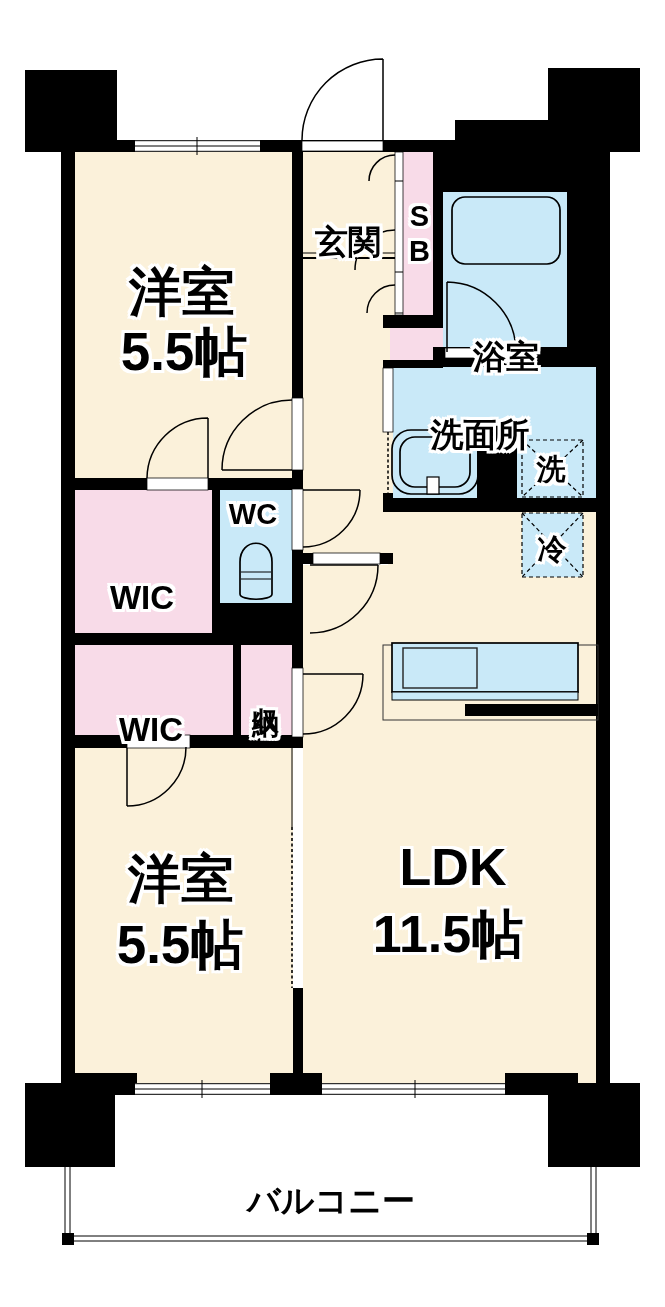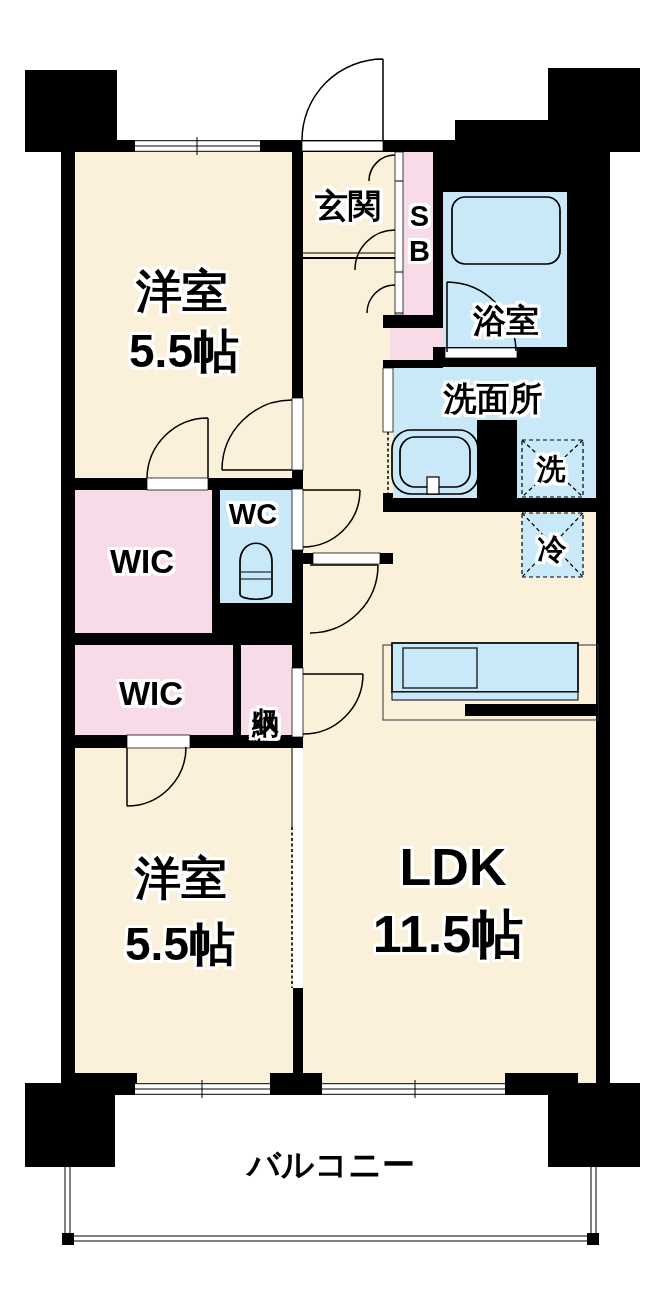--- a/index.html
+++ b/index.html
@@ -10,22 +10,22 @@
   .stage svg{position:absolute;left:0;top:0;}
   .lbl{
     position:absolute;transform:translate(-50%,-50%);
     color:#000;font-weight:700;white-space:nowrap;text-align:center;line-height:1;
     text-shadow:
       -3px -3px 0 #fff, 3px -3px 0 #fff, -3px 3px 0 #fff, 3px 3px 0 #fff,
       -3px 0 0 #fff, 3px 0 0 #fff, 0 -3px 0 #fff, 0 3px 0 #fff,
       -2px -2px 0 #fff, 2px 2px 0 #fff, 2px -2px 0 #fff, -2px 2px 0 #fff;
   }
   .xxl{font-size:52px;}
-  .xl{font-size:46px;}
-  .md{font-size:33px;}
+  .xl{font-size:53px;}
+  .md{font-size:33px;margin-top:36px;}
   .sm{font-size:29px;}
   .xs{font-size:27px;}
   .vtext{writing-mode:vertical-rl;text-orientation:upright;letter-spacing:3px;}
   
   .floor{fill:#FBF1DA;}
   .closet{fill:#F8DBE8;}
   .wet{fill:#C9E9F8;}
   .wall{fill:#000000;}
   .gap{fill:#ffffff;stroke:#000;stroke-width:0.75;}
   .white{fill:#ffffff;}
@@ -192,21 +192,21 @@
 
   <div class="lbl xl" style="left:182px;top:291px;">洋室</div>
   <div class="lbl xl" style="left:184px;top:351px;">5.5帖</div>
   <div class="lbl xl" style="left:181px;top:878px;">洋室</div>
   <div class="lbl xl" style="left:180px;top:944px;">5.5帖</div>
   <div class="lbl xxl" style="left:443px;top:867px;padding-left:20px;">LDK</div>
   <div class="lbl xxl" style="left:448px;top:934px;text-align:center;">11.5帖</div>
   <div class="lbl md" style="left:348px;top:205px;">玄関</div>
   <div class="lbl sm vtext" style="left:419px;top:235px;">SB</div>
   <div class="lbl md" style="left:506px;top:320px;">浴室</div>
-  <div class="lbl md" style="left:493px;top:398px;">洗面所</div>
+  <div class="lbl md" style="left:480px;top:398px;">洗面所</div>
   <div class="lbl sm" style="left:551px;top:469px;">洗</div>
   <div class="lbl sm" style="left:552px;top:549px;">冷</div>
   <div class="lbl sm" style="left:253px;top:514px;">WC</div>
   <div class="lbl md" style="left:142px;top:561px;">WIC</div>
   <div class="lbl md" style="left:151px;top:693px;">WIC</div>
   <div class="lbl xs vtext" style="left:265px;top:689px;">収納</div>
   <div class="lbl md" style="left:331px;top:1164px;text-align:center;">バルコニー</div>
 </div>
 
 </body></html>

